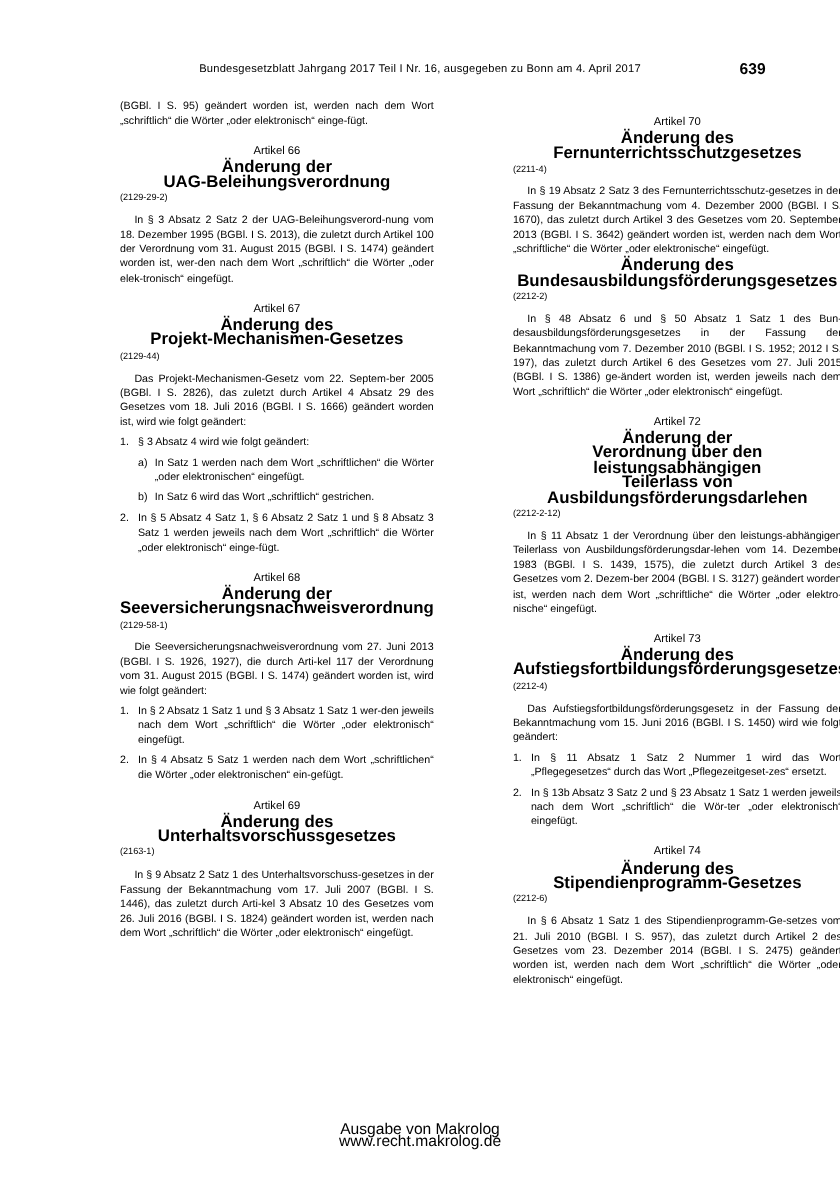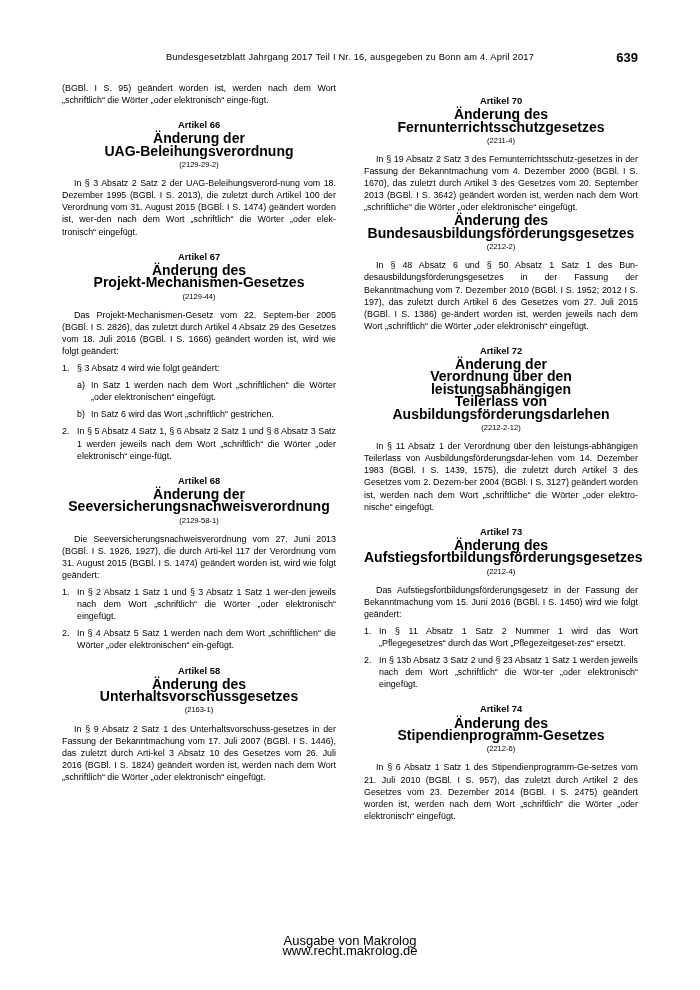--- a/index.html
+++ b/index.html
@@ -51,37 +51,37 @@
     left: 62px;
     width: 576px;
     height: 860px;
     display: flex;
     gap: 28px;
   }
   .col {
     width: 274px;
     font-size: 8.9px;
     line-height: 12.1px;
+    margin-left: 38px;
   }
   .art-title {
     text-align: center;
-    font-weight: bold;
+    font-weight: normal;
     font-size: 9.4px;
     margin-top: 13px;
     margin-bottom: 0;
   }
   .art-sub {
     text-align: center;
     font-weight: bold;
     font-size: 14px;
     margin-top: 1px;
     line-height: 12.4px;
   }
   .art-code {
-    text-align: center;
     font-size: 7.6px;
     margin-top: 2px;
     margin-bottom: 6px;
   }
   p.body {
     margin: 0 0 0 0;
     text-align: justify;
     text-justify: inter-word;
     hyphens: manual;
   }
@@ -170,21 +170,21 @@
         <div class="list">
           <div class="li">
             <div class="li-marker">1.</div>
             <div class="li-body">In § 2 Absatz 1 Satz 1 und § 3 Absatz 1 Satz 1 wer-den jeweils nach dem Wort „schriftlich“ die Wörter „oder elektronisch“ eingefügt.</div>
           </div>
           <div class="li">
             <div class="li-marker">2.</div>
             <div class="li-body">In § 4 Absatz 5 Satz 1 werden nach dem Wort „schriftlichen“ die Wörter „oder elektronischen“ ein-gefügt.</div>
           </div>
         </div>
-        <div class="art-title">Artikel 58</div>
+        <div class="art-title">Artikel 69</div>
         <div class="art-sub">Änderung des<br>Unterhaltsvorschussgesetzes</div>
         <div class="art-code">(2163-1)</div>
         <p class="body indent">In § 9 Absatz 2 Satz 1 des Unterhaltsvorschuss-gesetzes in der Fassung der Bekanntmachung vom 17. Juli 2007 (BGBl. I S. 1446), das zuletzt durch Arti-kel 3 Absatz 10 des Gesetzes vom 26. Juli 2016 (BGBl. I S. 1824) geändert worden ist, werden nach dem Wort „schriftlich“ die Wörter „oder elektronisch“ eingefügt.</p>
       </div>
     <div class="col" id="col-right">
         <div class="art-title">Artikel 70</div>
         <div class="art-sub">Änderung des<br>Fernunterrichtsschutzgesetzes</div>
         <div class="art-code">(2211-4)</div>
         <p class="body indent">In § 19 Absatz 2 Satz 3 des Fernunterrichtsschutz-gesetzes in der Fassung der Bekanntmachung vom 4. Dezember 2000 (BGBl. I S. 1670), das zuletzt durch Artikel 3 des Gesetzes vom 20. September 2013 (BGBl. I S. 3642) geändert worden ist, werden nach dem Wort „schriftliche“ die Wörter „oder elektronische“ eingefügt.</p>
         <div class="art-sub">Änderung des<br>Bundesausbildungsförderungsgesetzes</div>

